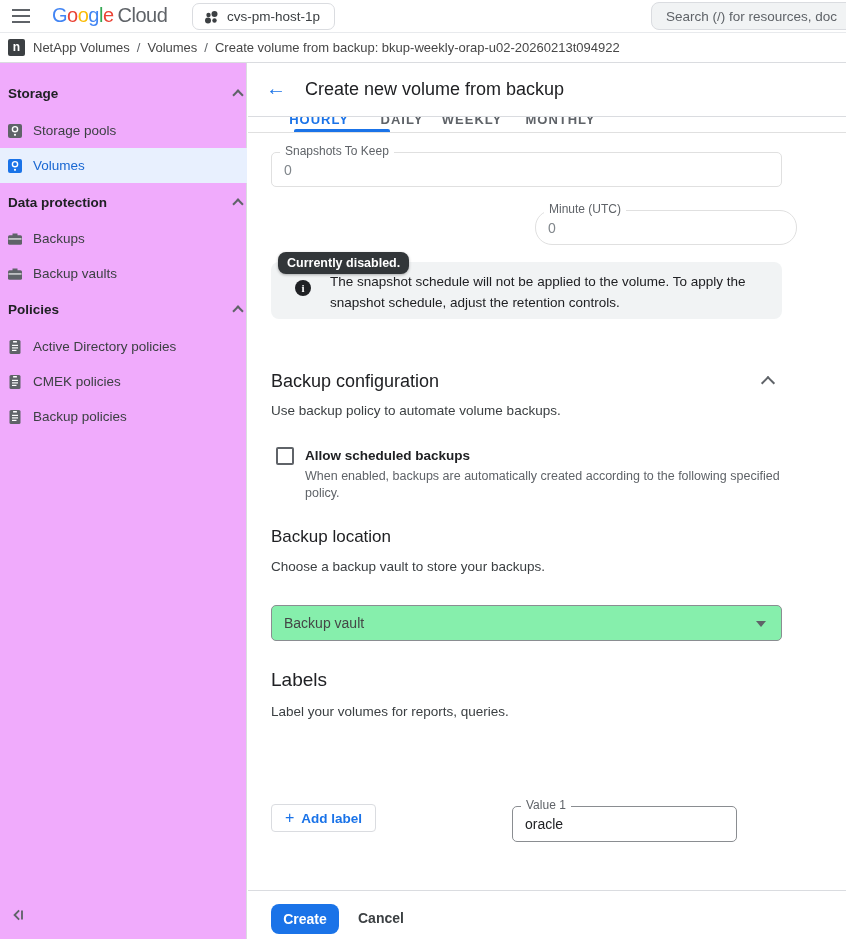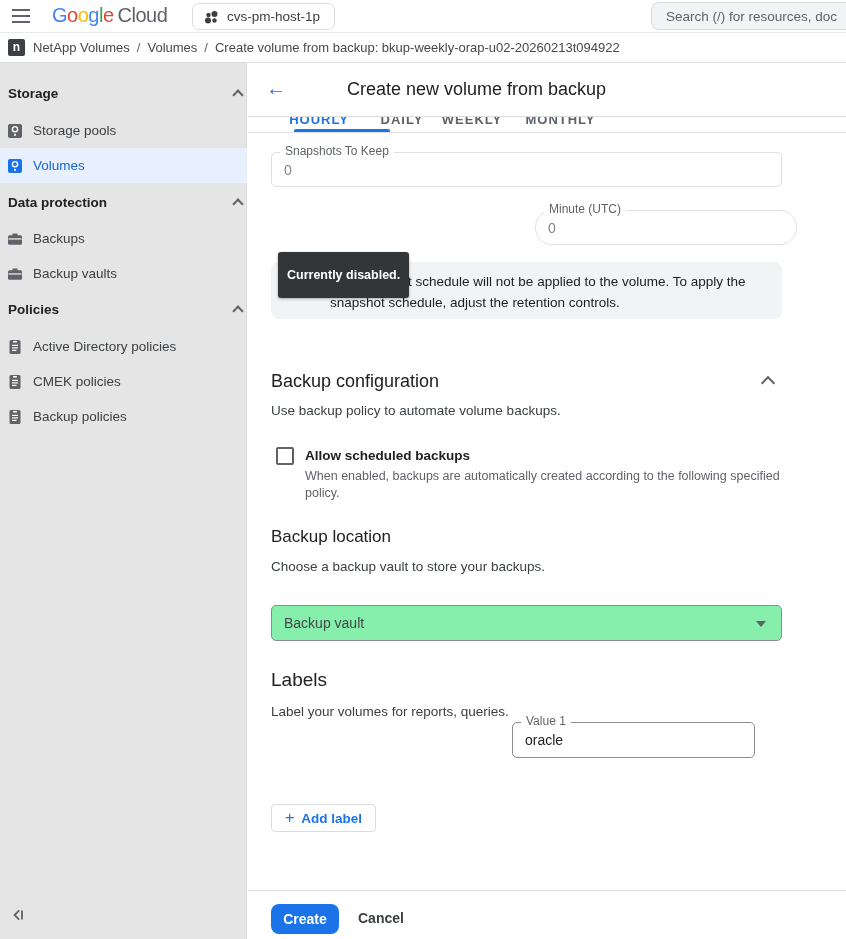--- a/index.html
+++ b/index.html
@@ -29,40 +29,40 @@
   
   .crumbbar { position:absolute; left:0; top:33px; width:846px; height:30px; background:#fff;
               border-bottom:1px solid #dadce0; display:flex; align-items:center; z-index:29; }
   .netapp-icon { margin-left:8px; width:17px; height:17px; background:#3c4043; border-radius:2px;
                  color:#fff; font-size:12px; font-weight:bold; text-align:center; line-height:16px; }
   .crumbs { margin-left:8px; font-size:13px; color:#474747; white-space:nowrap; }
   .crumbs .sep { margin:0 7px; color:#5f6368; }
   .crumbs .link { cursor:pointer; }
 
   
-  .sidebar { position:absolute; left:0; top:63px; width:247px; bottom:0; background:#e5e5e5;
+  .sidebar { position:absolute; left:0; top:63px; width:247px; bottom:0; background:#f0abfc;
              border-right:1px solid #dadce0; }
   .sec-title { position:absolute; left:8px; font-size:13.5px; font-weight:bold; color:#202124;
                cursor:pointer; }
   .chev { display:inline-block; width:8px; height:8px; border-top:2px solid #5f6368;
           border-right:2px solid #5f6368; transform:rotate(-45deg); }
   .sec-chev { position:absolute; left:226px; }
   .nav-item { position:absolute; left:0; width:247px; height:35px; display:flex;
               align-items:center; cursor:pointer; color:#3c4043; font-size:13.5px; }
   .nav-item .nicon { margin-left:8px; width:14px; height:14px; color:#5f6368; flex:none; }
   .nav-item .nlabel { margin-left:11px; }
   .nav-item.selected { background:#e8f0fe; color:#1967d2; }
   .nav-item.selected .nicon { color:#1a73e8; }
   .collapse-btn { position:absolute; left:10px; top:844px; width:16px; height:16px; cursor:pointer; }
 
   
   .main-header { position:absolute; left:248px; top:63px; right:0; height:54px; background:#fff;
                  border-bottom:1px solid #dadce0; z-index:20; }
   .back-arrow { position:absolute; left:18px; top:14px; font-size:20px; color:#1a73e8; cursor:pointer; }
-  .page-title { position:absolute; left:57px; top:16px; font-size:18px; color:#202124;margin-left:42px; }
+  .page-title { position:absolute; left:57px; top:16px; font-size:18px; color:#202124; }
 
   
   .tabs-clip { position:absolute; left:248px; top:117px; right:0; height:15px; overflow:hidden; }
   .tab-row { display:flex; padding-left:23px; margin-top:-10px; }
   .tab { height:25px; line-height:25px; text-align:center; font-size:13px; letter-spacing:1px;
          font-weight:bold; color:#5f6368; cursor:pointer; }
   .tab.t0 { width:96px; color:#1a73e8; } .tab.t1 { width:70px; } .tab.t2 { width:70px; }
   .tab.t3 { width:107px; }
   .tab-underline { position:absolute; left:294px; top:129px; width:96px; height:3px;
                    background:#1a73e8; border-radius:2px 2px 0 0; z-index:5; }
@@ -75,25 +75,25 @@
             font-size:12px; color:#5f6368; white-space:nowrap; }
   .field input { width:100%; height:100%; border:none; outline:none; background:transparent;
                  padding:0 12px; font-size:14px; color:#202124;
                  font-family:"Liberation Sans", sans-serif; }
   .field input::placeholder { color:#80868b; opacity:1; }
 
   .f-snap   { left:271px; top:152px; width:511px; height:35px; }
   .f-hour   { left:271px; top:210px; width:246px; height:35px; }
   .f-minute { left:535px; top:210px; width:262px; height:35px;border-radius:17px; }
   .f-key    { left:271px; top:762px; width:223px; height:36px; }
-  .f-value  { left:512px; top:722px; width:243px; height:36px; }
+  .f-value  { left:512px; top:806px; width:225px; height:36px; }
 
   
   .tooltip { position:absolute; left:278px; top:252px; background:#323639; color:#fff;
-             font-size:12.5px; font-weight:bold; padding:16px 9px; border-radius:3px; z-index:10;
+             font-size:12.5px; font-weight:bold; padding:4px 9px; border-radius:8px; z-index:10;
              box-shadow:0 1px 3px rgba(0,0,0,.3); white-space:nowrap; }
   .infobox { position:absolute; left:271px; top:262px; width:511px; height:57px;
              background:#f1f3f4; border-radius:8px; }
   .info-icon { position:absolute; left:24px; top:18px; width:16px; height:16px; background:#202124;
                border-radius:50%; color:#fff; font-size:11px; font-weight:bold; text-align:center;
                line-height:16px; font-family:"Liberation Serif", serif; }
   .info-text { position:absolute; left:59px; top:9px; width:455px; font-size:13.5px;
                color:#202124; line-height:21px; }
 
   

